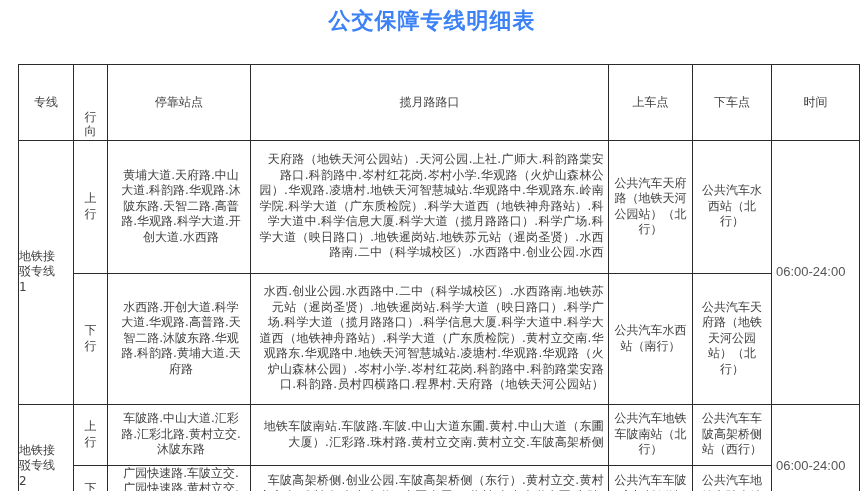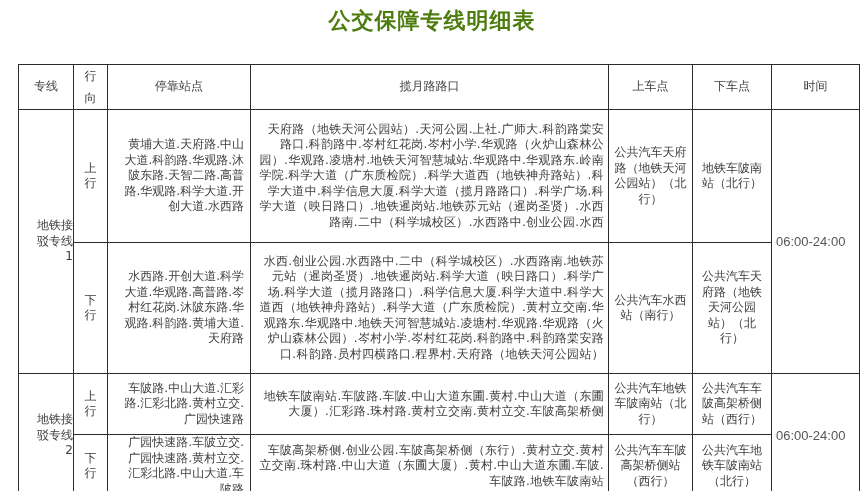--- a/index.html
+++ b/index.html
@@ -1,28 +1,28 @@
 <!DOCTYPE html>
 <html><head>
 <meta charset="utf-8">
 <style>
   html, body { margin: 0; padding: 0; background: #ffffff; }
   body { width: 864px; height: 491px; overflow: hidden; position: relative;
          font-family: "DejaVu Sans", "Liberation Sans", sans-serif; color: #3a3a3a; }
   .title { position: absolute; left: 0; top: 6px; width: 864px; text-align: center;
            font-family: "DejaVu Serif", "Liberation Serif", serif; font-weight: bold;
-           font-size: 22px; color: #4d7c0f; letter-spacing: 1px; }
+           font-size: 22px; color: #3b82f6; letter-spacing: 1px; }
   table.grid { position: absolute; left: 18px; top: 64px; border-collapse: collapse;
                table-layout: fixed; width: 841px; }
   table.grid td, table.grid th { border: 1.5px solid #2b2b2b; padding: 0; vertical-align: middle;
                font-weight: normal; font-size: 12px; line-height: 15.5px; color: #404040; }
   th { text-align: center; height: 30px; }
-  .c-line { text-align: right; }
+  .c-line { text-align: left; }
   .c-dir { text-align: center; }
-  .c-route { text-align: right; padding: 0 6px 0 10px !important; }
+  .c-route { text-align: center; padding: 0 6px 0 10px !important; }
   .c-stops { text-align: right; padding: 0 4px 0 6px !important; letter-spacing: 0.3px; }
   .c-board, .c-alight { text-align: center; padding: 0 5px !important; }
   .c-time { text-align: left; font-family: "Liberation Sans", sans-serif; font-size: 13px !important; color: #555 !important; padding: 0 4px !important; }
   .r1 { height: 133px; }
   .r2 { height: 131px; }
   .r3 { height: 61px; }
   .r4 { height: 63px; }
   .narrow { display: inline-block; }
 </style>
 </head>
@@ -36,49 +36,49 @@
     <col style="width:34px">
     <col style="width:143px">
     <col style="width:358px">
     <col style="width:84px">
     <col style="width:79px">
     <col style="width:88px">
   </colgroup>
   <tbody>
       <tr>
     <th>专线</th>
-    <th><span class="narrow" style="width:14px;line-height:22px;">行向</span></th>
+    <th><span class="narrow" style="width:14px;line-height:14px;margin-top:45px;">行向</span></th>
     <th>停靠站点</th>
     <th>揽月路路口</th>
     <th>上车点</th>
     <th>下车点</th>
     <th>时间</th>
   </tr>
 
   <tr class="r1">
     <td class="c-line" rowspan="2"><span class="narrow" style="width:38px;">地铁接驳专线1</span></td>
     <td class="c-dir"><span class="narrow" style="width:14px;">上行</span></td>
     <td class="c-route">黄埔大道.天府路.中山大道.科韵路.华观路.沐陂东路.天智二路.高普路.华观路.科学大道.开创大道.水西路</td>
     <td class="c-stops">天府路（地铁天河公园站）.天河公园.上社.广师大.科韵路棠安路口.科韵路中.岑村红花岗.岑村小学.华观路（火炉山森林公园）.华观路.凌塘村.地铁天河智慧城站.华观路中.华观路东.岭南学院.科学大道（广东质检院）.科学大道西（地铁神舟路站）.科学大道中.科学信息大厦.科学大道（揽月路路口）.科学广场.科学大道（映日路口）.地铁暹岗站.地铁苏元站（暹岗圣贤）.水西路南.二中（科学城校区）.水西路中.创业公园.水西</td>
     <td class="c-board">公共汽车天府路（地铁天河公园站）（北行）</td>
-    <td class="c-alight">地铁车陂南站（北行）</td>
+    <td class="c-alight">公共汽车水西站（北行）</td>
     <td class="c-time" rowspan="2"><span class="narrow" style="width:76px;word-break:break-all;">06:00-24:00</span></td>
   </tr>
   <tr class="r2">
     <td class="c-dir"><span class="narrow" style="width:14px;">下行</span></td>
-    <td class="c-route">水西路.开创大道.科学大道.华观路.高普路.岑村红花岗.沐陂东路.华观路.科韵路.黄埔大道.天府路</td>
+    <td class="c-route">水西路.开创大道.科学大道.华观路.高普路.天智二路.沐陂东路.华观路.科韵路.黄埔大道.天府路</td>
     <td class="c-stops">水西.创业公园.水西路中.二中（科学城校区）.水西路南.地铁苏元站（暹岗圣贤）.地铁暹岗站.科学大道（映日路口）.科学广场.科学大道（揽月路路口）.科学信息大厦.科学大道中.科学大道西（地铁神舟路站）.科学大道（广东质检院）.黄村立交南.华观路东.华观路中.地铁天河智慧城站.凌塘村.华观路.华观路（火炉山森林公园）.岑村小学.岑村红花岗.科韵路中.科韵路棠安路口.科韵路.员村四横路口.程界村.天府路（地铁天河公园站）</td>
     <td class="c-board">公共汽车水西站（南行）</td>
     <td class="c-alight">公共汽车天府路（地铁天河公园站）（北行）</td>
   </tr>
 
   <tr class="r3">
     <td class="c-line" rowspan="2"><span class="narrow" style="width:38px;">地铁接驳专线2</span></td>
     <td class="c-dir"><span class="narrow" style="width:14px;">上行</span></td>
-    <td class="c-route">车陂路.中山大道.汇彩路.汇彩北路.黄村立交.广园快速路</td>
+    <td class="c-route">车陂路.中山大道.汇彩路.汇彩北路.黄村立交.沐陂东路</td>
     <td class="c-stops">地铁车陂南站.车陂路.车陂.中山大道东圃.黄村.中山大道（东圃大厦）.汇彩路.珠村路.黄村立交南.黄村立交.车陂高架桥侧</td>
     <td class="c-board">公共汽车地铁车陂南站（北行）</td>
     <td class="c-alight">公共汽车车陂高架桥侧站（西行）</td>
     <td class="c-time" rowspan="2"><span class="narrow" style="width:76px;word-break:break-all;">06:00-24:00</span></td>
   </tr>
   <tr class="r4">
     <td class="c-dir"><span class="narrow" style="width:14px;">下行</span></td>
     <td class="c-route">广园快速路.车陂立交.广园快速路.黄村立交.汇彩北路.中山大道.车陂路</td>
     <td class="c-stops">车陂高架桥侧.创业公园.车陂高架桥侧（东行）.黄村立交.黄村立交南.珠村路.中山大道（东圃大厦）.黄村.中山大道东圃.车陂.车陂路.地铁车陂南站</td>
     <td class="c-board">公共汽车车陂高架桥侧站（西行）</td>

